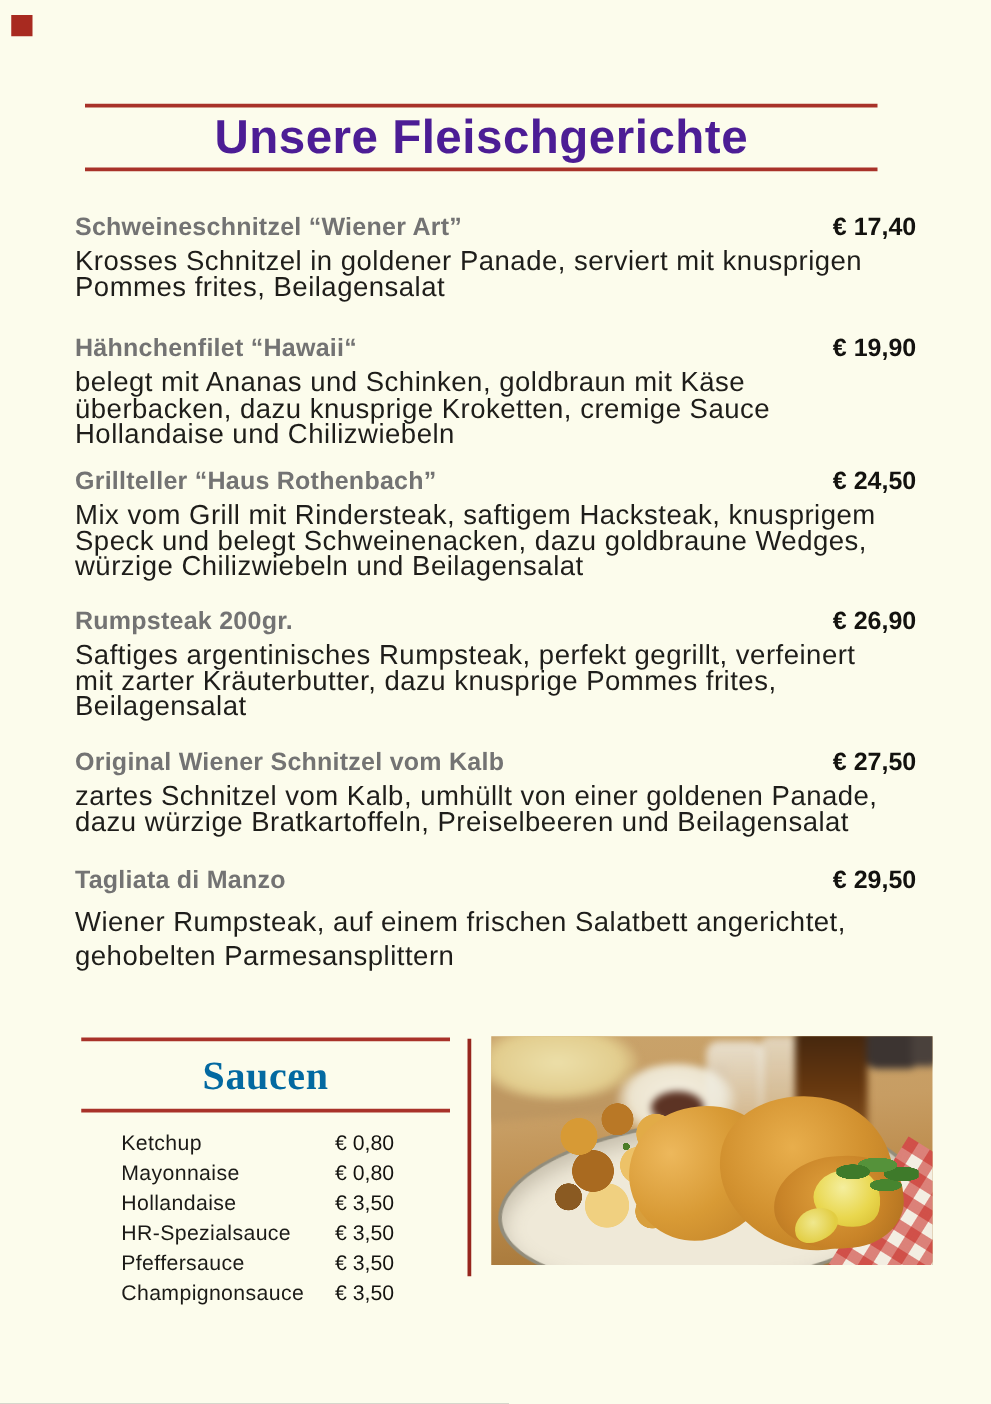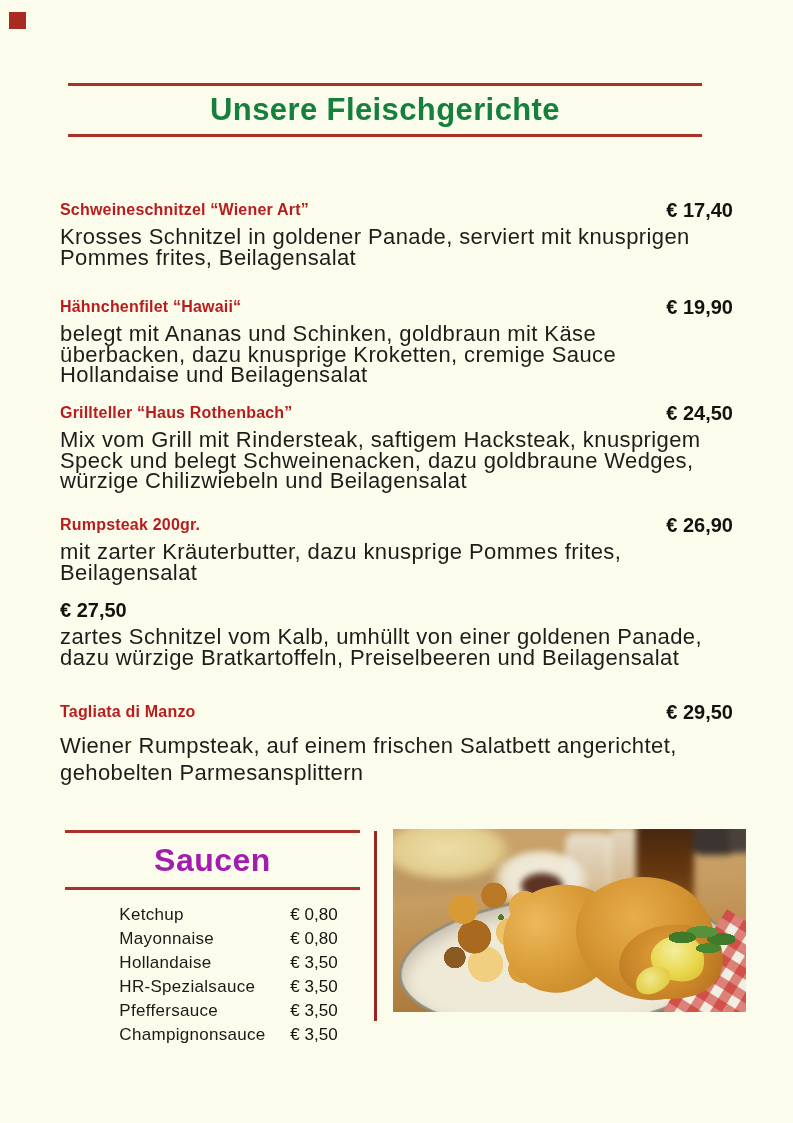--- a/index.html
+++ b/index.html
@@ -9,41 +9,41 @@
     background:#fcfcec; overflow:hidden; color:#161613;
   }
   .corner-square { position:absolute; left:9px; top:12px; width:17px; height:17px; background:#a82a20; }
 
   
   .title-band {
     position:absolute; left:68px; top:83px; width:634px; height:54px;
     border-top:3px solid #a83229; border-bottom:3px solid #a83229;
     display:flex; align-items:center; justify-content:center;
   }
-  .title-text { color:#15803d; font-size:31px; font-weight:700; letter-spacing:0.4px; }
+  .title-text { color:#4c1d95; font-size:38px; font-weight:700; letter-spacing:0.4px; }
 
   
   .item { position:absolute; left:60px; width:673px; }
   .item-head { display:flex; justify-content:space-between; align-items:flex-end; }
-  .item-name { font-size:16px; font-weight:700; letter-spacing:0.2px; color:#b91c1c; line-height:24px;margin-top:28px; }
+  .item-name { font-size:20px; font-weight:700; letter-spacing:0.2px; color:#737373; line-height:24px; }
   .item-price { font-size:20px; font-weight:700; color:#13120f; line-height:24px; }
   .item-desc { margin-top:5px; font-size:22px; line-height:20.5px; letter-spacing:0.4px; color:#1e1d1a; }
   .item.wide .item-desc { line-height:27px; margin-top:8px; }
   #item-1 { top:170px; } #item-2 { top:267px; } #item-3 { top:373px; }
-  #item-4 { top:485px; } #item-5 { top:598px; } #item-6 { top:672px; }
+  #item-4 { top:485px; } #item-5 { top:598px; } #item-6 { top:692px; }
 
   
   .sauces { position:absolute; left:65px; top:830px; width:295px; }
   .sauces-head {
     height:60px; border-top:3px solid #a83229; border-bottom:3px solid #a83229;
     display:flex; align-items:center; justify-content:center;
   }
-  .sauces-title { color:#a21caf; font-size:32px; font-weight:700; letter-spacing:0.5px; }
+  .sauces-title { color:#0369a1; font-size:32px; font-weight:700; letter-spacing:0.5px;font-family:Liberation Serif, serif; }
   .sauce-list { margin-top:13px; }
-  .sauce-row { display:flex; align-items:center; height:24px; padding-left:32px; font-size:17px;justify-content:center; }
+  .sauce-row { display:flex; align-items:center; height:24px; padding-left:32px; font-size:17px; }
   .sauce-name { width:171px; letter-spacing:0.3px; color:#1b1a17; }
   .sauce-price { font-weight:400; color:#13120f; }
 
   
   .divider { position:absolute; left:374px; top:831px; width:3px; height:190px; background:#96261e; }
 
   
   .photo {
     position:absolute; left:393px; top:829px; width:353px; height:183px; overflow:hidden;
     background:linear-gradient(175deg,#c9a36b 0%,#c79d63 35%,#bd8d4e 60%,#ab7c3e 85%,#a0733a 100%);
@@ -138,21 +138,21 @@
   </div>
 
   <div class="item" id="item-2">
     <div class="item-head">
       <span class="item-name">Hähnchenfilet “Hawaii“</span>
       <span class="item-price">€ 19,90</span>
     </div>
     <div class="item-desc">
       <div>belegt mit Ananas und Schinken, goldbraun mit Käse</div>
       <div>überbacken, dazu knusprige Kroketten, cremige Sauce</div>
-      <div>Hollandaise und Beilagensalat</div>
+      <div>Hollandaise und Chilizwiebeln</div>
     </div>
   </div>
 
   <div class="item" id="item-3">
     <div class="item-head">
       <span class="item-name">Grillteller “Haus Rothenbach”</span>
       <span class="item-price">€ 24,50</span>
     </div>
     <div class="item-desc">
       <div>Mix vom Grill mit Rindersteak, saftigem Hacksteak, knusprigem</div>
@@ -160,27 +160,29 @@
       <div>würzige Chilizwiebeln und Beilagensalat</div>
     </div>
   </div>
 
   <div class="item" id="item-4">
     <div class="item-head">
       <span class="item-name">Rumpsteak 200gr.</span>
       <span class="item-price">€ 26,90</span>
     </div>
     <div class="item-desc">
+      <div>Saftiges argentinisches Rumpsteak, perfekt gegrillt, verfeinert</div>
       <div>mit zarter Kräuterbutter, dazu knusprige Pommes frites,</div>
       <div>Beilagensalat</div>
     </div>
   </div>
 
   <div class="item" id="item-5">
     <div class="item-head">
+      <span class="item-name">Original Wiener Schnitzel vom Kalb</span>
       <span class="item-price">€ 27,50</span>
     </div>
     <div class="item-desc">
       <div>zartes Schnitzel vom Kalb, umhüllt von einer goldenen Panade,</div>
       <div>dazu würzige Bratkartoffeln, Preiselbeeren und Beilagensalat</div>
     </div>
   </div>
 
   <div class="item wide" id="item-6">
     <div class="item-head">

